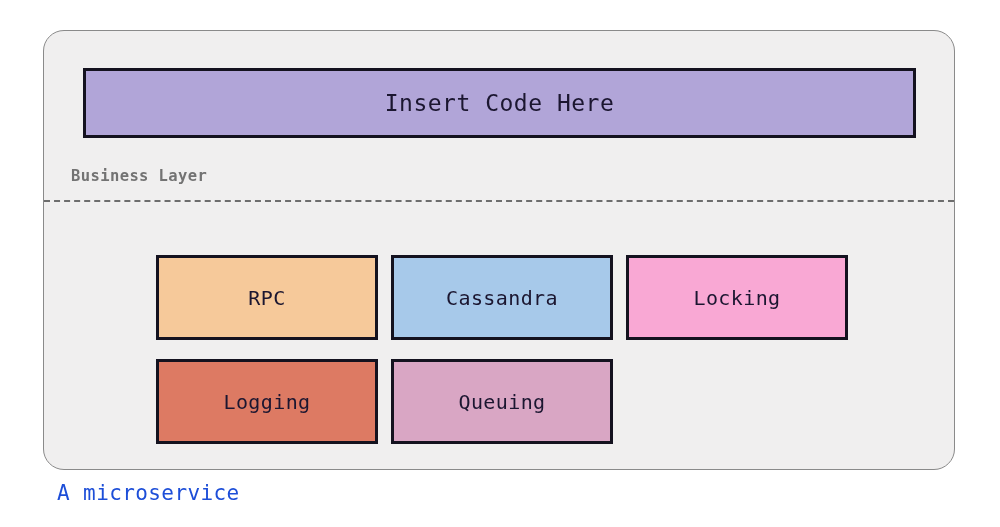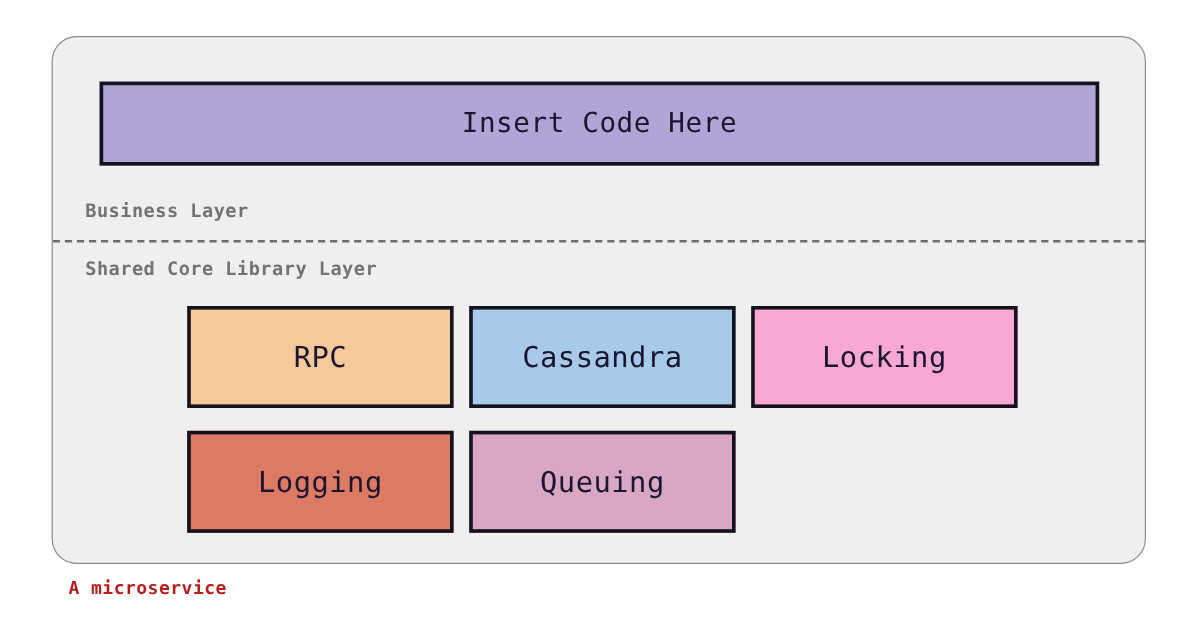--- a/index.html
+++ b/index.html
@@ -96,55 +96,54 @@
     column-gap: 13px;
     row-gap: 19px;
   }
 
   .lib-box {
     box-sizing: border-box;
     border: 3.5px solid #14121f;
     display: flex;
     align-items: center;
     justify-content: center;
-    font-size: 24px;
+    font-size: 20px;
     color: #1b1630;
     letter-spacing: 0.4px;
     white-space: nowrap;
   }
 
   
   .caption {
     position: absolute;
     left: 57px;
     top: 481px;
-    font-weight: bold;
-    font-size: 15px;
-    color: #b91c1c;
+    font-weight: normal;
+    font-size: 21px;
+    color: #1d4ed8;
     letter-spacing: 0.4px;
     white-space: nowrap;
   }
 </style>
 </head>
 <body>
 
 <div id="canvas">
 
   <div class="service-container" style="background: rgb(240, 239, 239); border-color: rgb(138, 138, 138);">
 
     <div class="business-region">
       <div class="code-box" style="background: rgb(177, 165, 216); border-color: rgb(20, 18, 31);">
         <span>Insert Code Here</span>
       </div>
       <div class="layer-label business">Business Layer</div>
     </div>
 
     <div class="divider" style="border-top-color: rgb(109, 109, 109);"></div>
 
-    <div class="layer-label shared">Shared Core Library Layer</div>
 
     <div class="lib-grid">
       <div class="lib-box" style="background: rgb(246, 201, 154); border-color: rgb(20, 18, 31);">
         <span>RPC</span>
       </div>
       <div class="lib-box" style="background: rgb(167, 201, 234); border-color: rgb(20, 18, 31);">
         <span>Cassandra</span>
       </div>
       <div class="lib-box" style="background: #f9a8d4; border-color: rgb(20, 18, 31);">
         <span>Locking</span>

